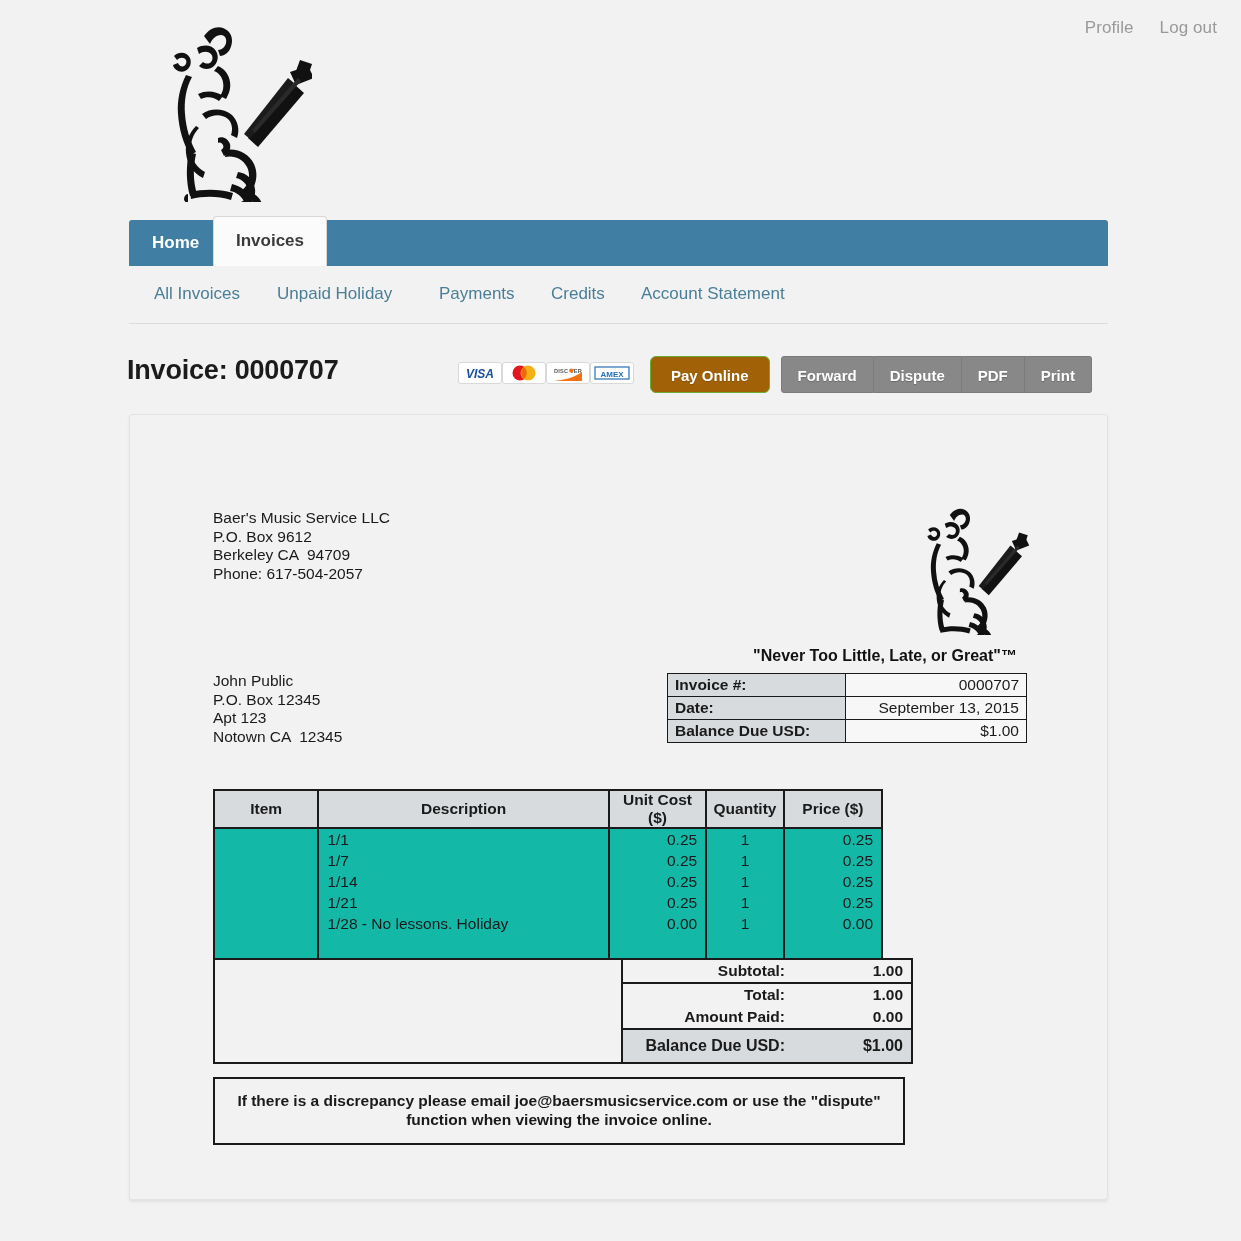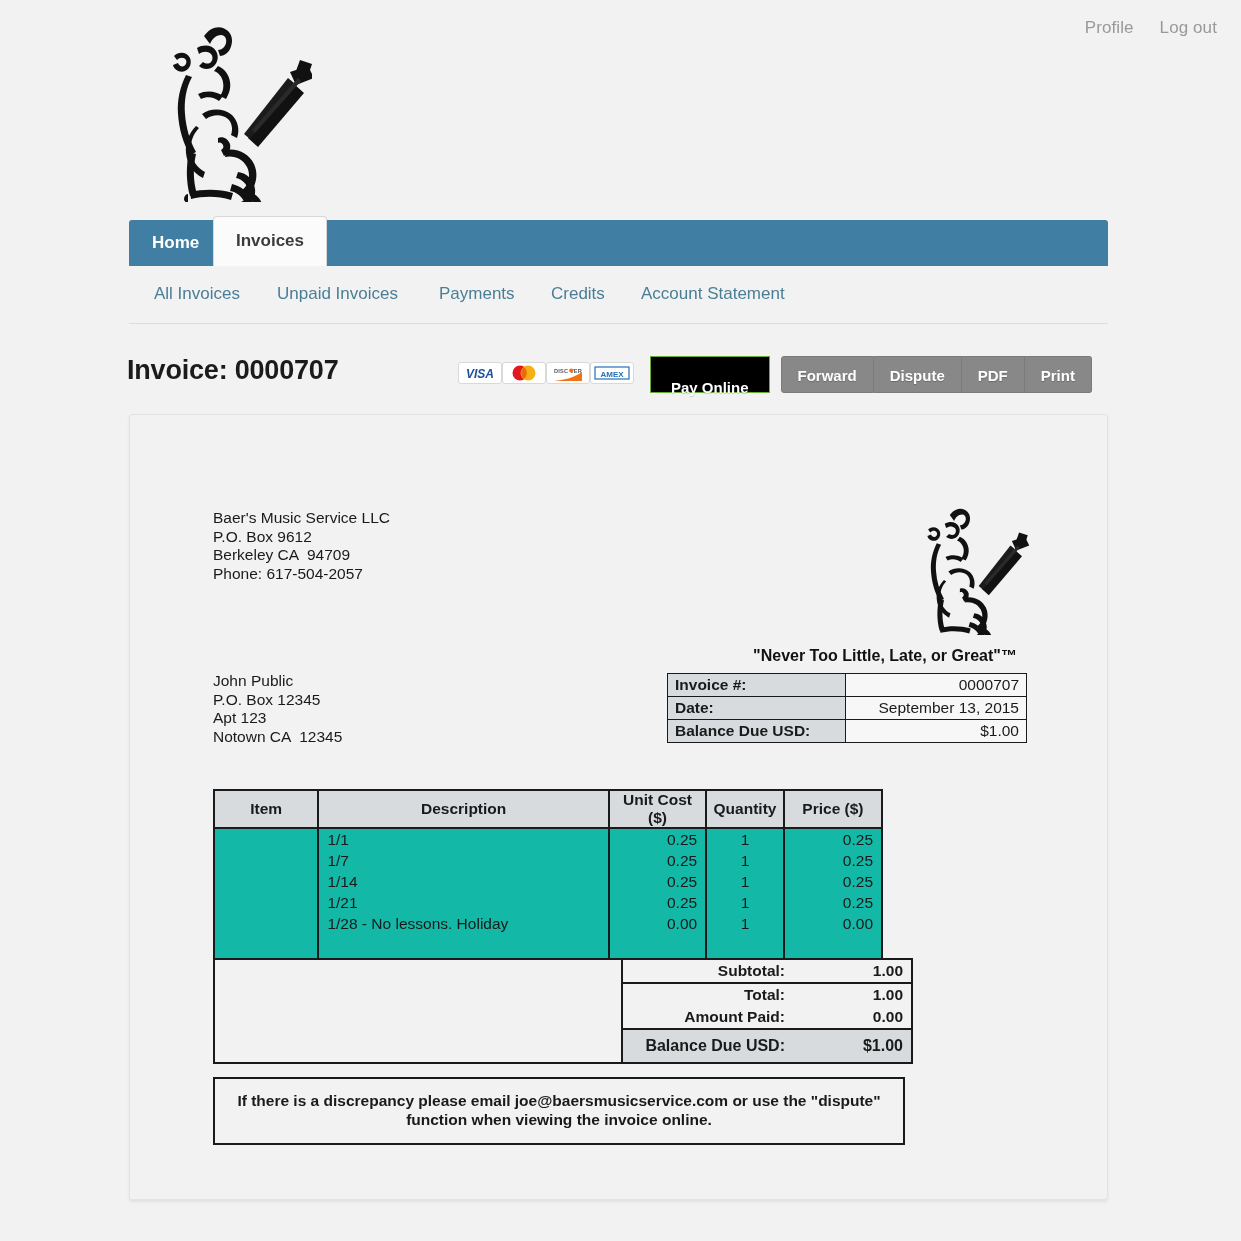--- a/index.html
+++ b/index.html
@@ -157,26 +157,26 @@
     color: #ffffff;
     padding: 0 16px;
     cursor: pointer;
     box-sizing: border-box;
     height: 37px;
     line-height: 37px;
     text-align: center;
     white-space: nowrap;
   }
   .btn-pay {
-    background: #000000;
+    background: #a16207;
     border: 1px solid #6aac35;
-    border-radius: 0;
+    border-radius: 6px;
     margin-right: 11px;
     text-shadow: 0 1px 1px rgba(0,0,0,0.18);
-    padding: 12px 20px;
+    padding: 0 20px;
   }
   .btn-gray {
     background: #888888;
     border: 1px solid #7b7b7b;
     border-left-width: 0;
     text-shadow: 0 1px 1px rgba(0,0,0,0.22);
   }
   .btn-gray.first {
     border-left-width: 1px;
     border-radius: 3px 0 0 3px;
@@ -416,21 +416,21 @@
     </svg>
   </div>
 
   <div class="navbar">
     <a class="tab tab-home" href="#">Home</a>
     <a class="tab tab-invoices" href="#">Invoices</a>
   </div>
 
   <div class="subnav">
     <a href="#" style="left:25px;">All Invoices</a>
-    <a href="#" style="left:148px;">Unpaid Invoices</a>
+    <a href="#" style="left:148px;">Unpaid Holiday</a>
     <a href="#" style="left:310px;">Payments</a>
     <a href="#" style="left:422px;">Credits</a>
     <a href="#" style="left:512px;">Account Statement</a>
   </div>
 
   <div class="invoice-title">Invoice: 0000707</div>
 
   <div class="cards">
     <div class="card-chip">
       <svg width="38" height="16" viewBox="0 0 38 16">

